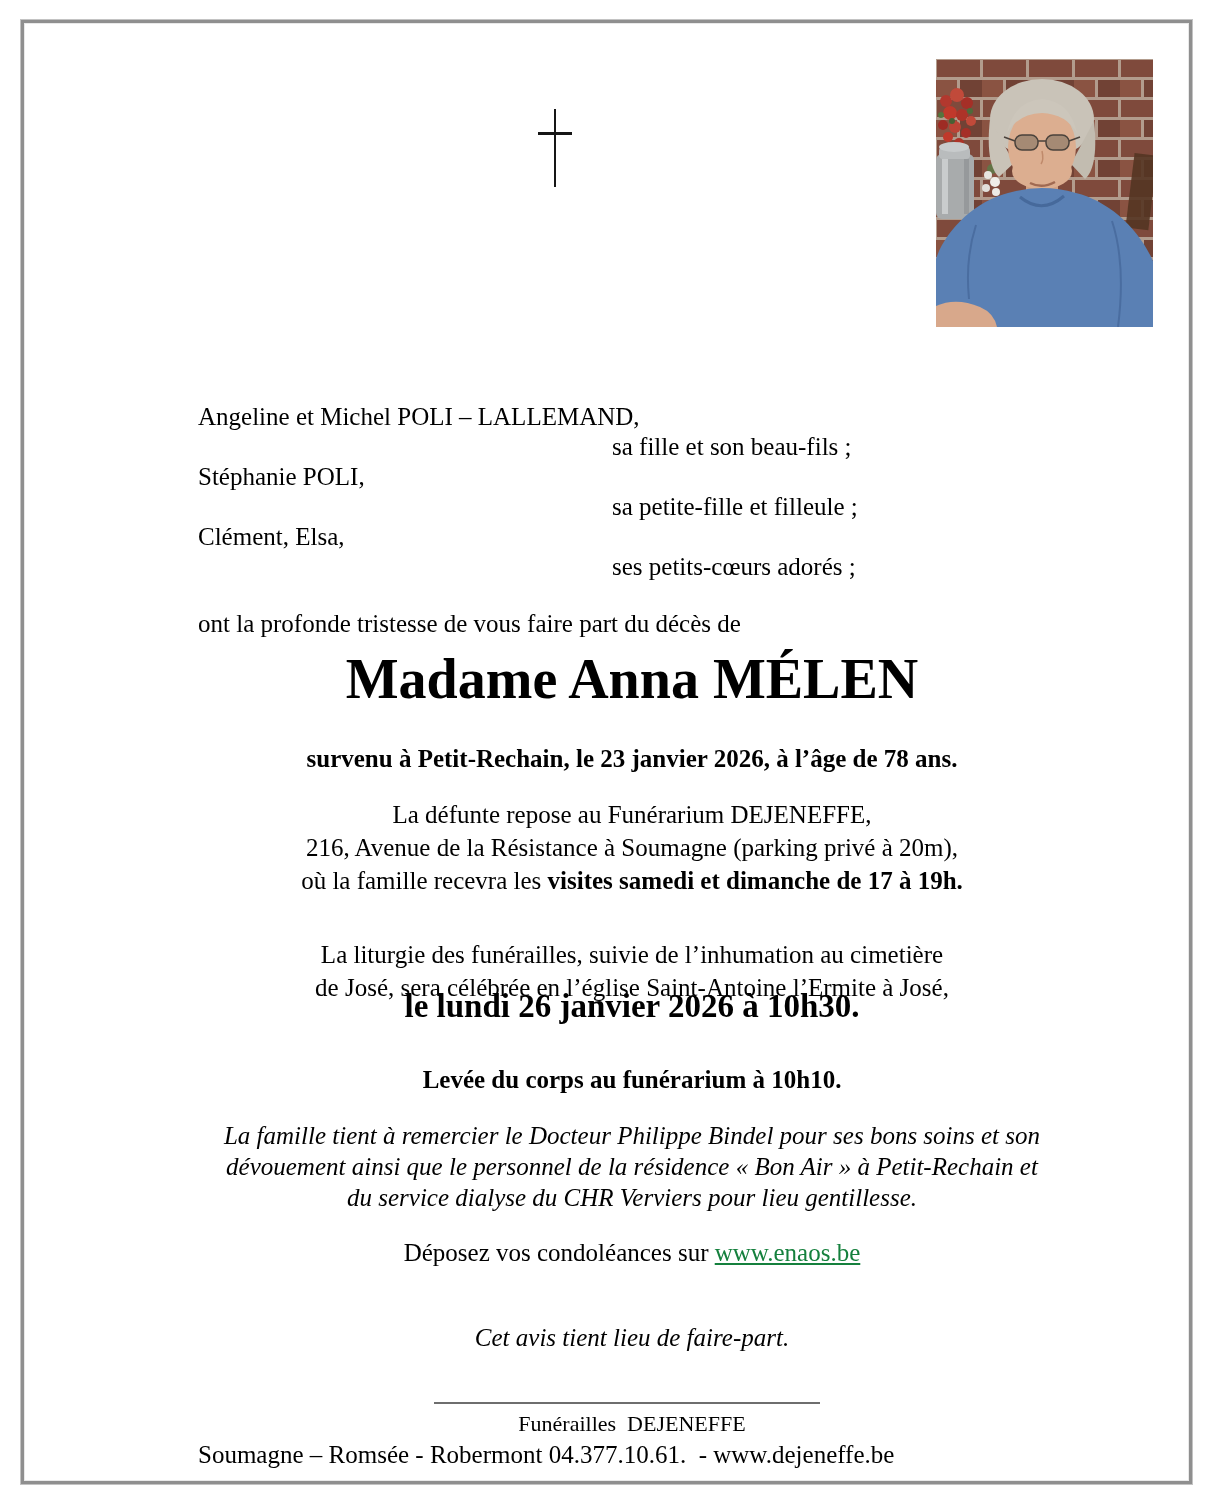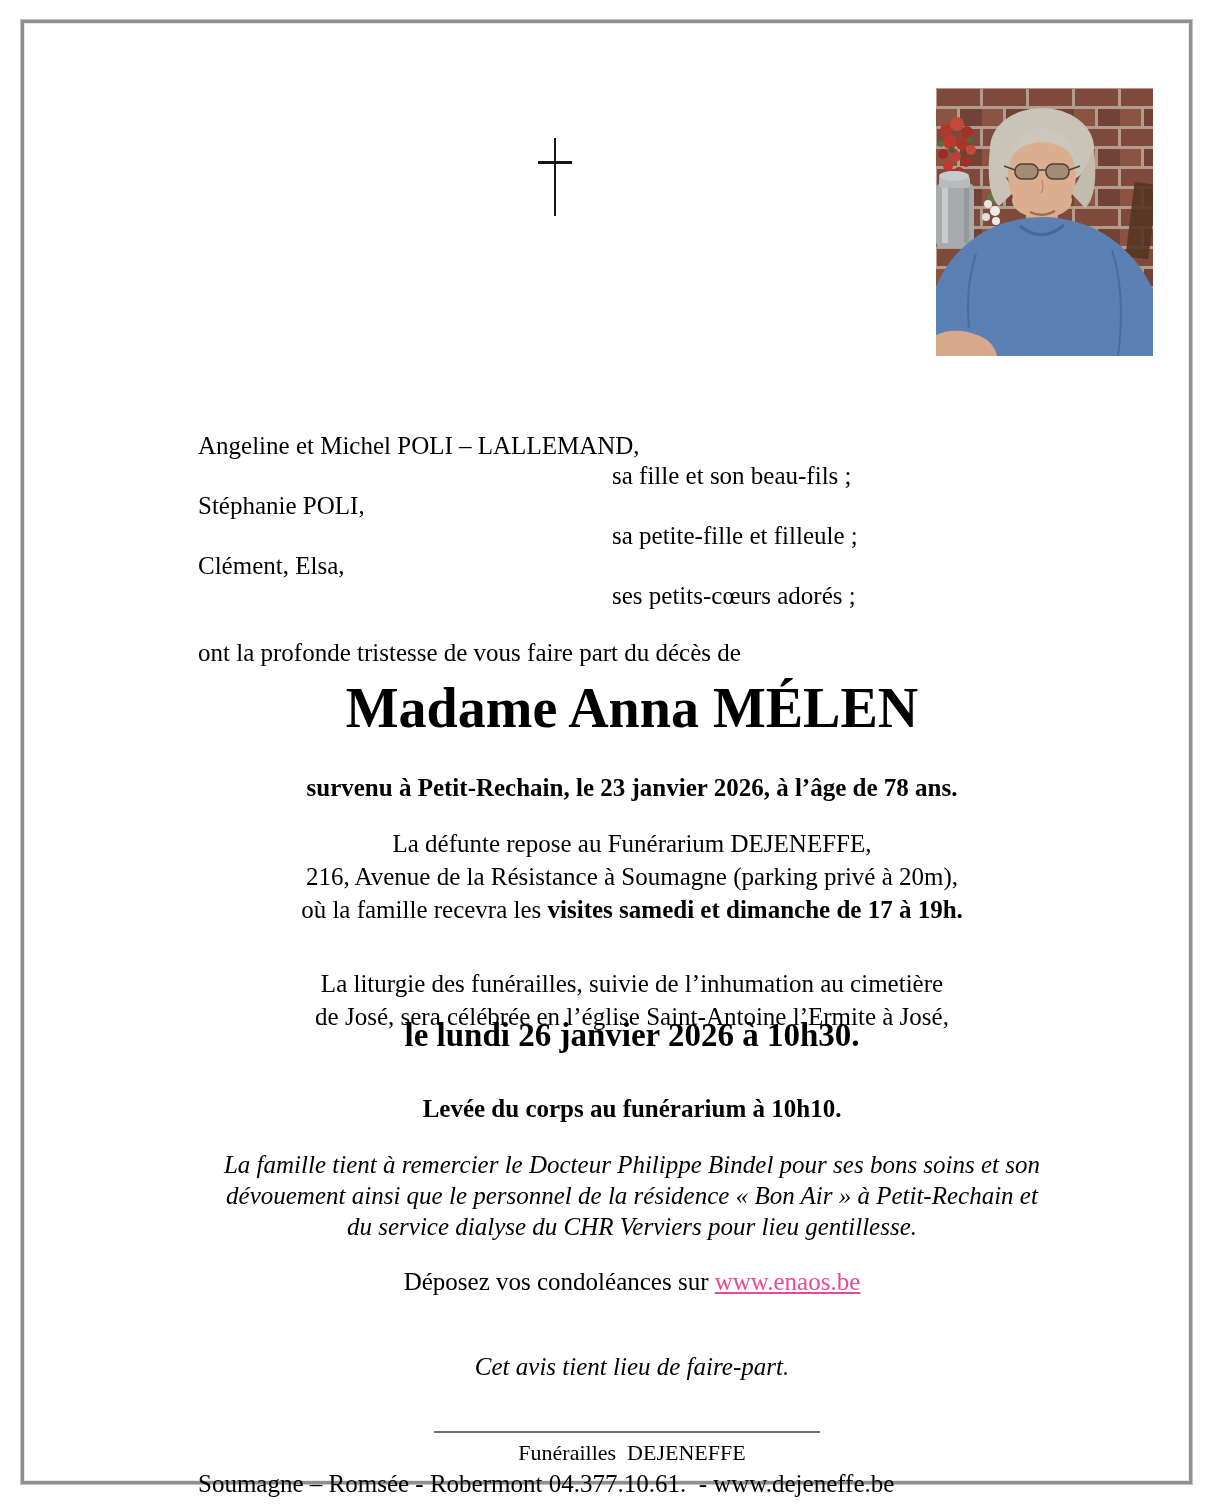--- a/index.html
+++ b/index.html
@@ -17,21 +17,21 @@
     position: absolute;
     left: 21px;
     top: 20px;
     width: 1171px;
     height: 1464px;
     box-sizing: border-box;
     border: 3px solid #8f8f8f;
     outline: 1px solid #c3c3c3;
     box-shadow: inset 0 0 0 1px #e9e9e9;
   }
-  .abs { position: absolute; margin-top: 29px; }
+  .abs { position: absolute; }
 
   
   .cross { left: 538px; top: 109px; width: 34px; height: 78px; }
   .cross .vbar {
     position: absolute; left: 15.5px; top: 0; width: 2.5px; height: 78px;
     background: #161616;
   }
   .cross .hbar {
     position: absolute; left: 0; top: 23px; width: 34px; height: 2.5px;
     background: #161616;
@@ -62,21 +62,21 @@
   .liturgy   { top: 938px; }
   .datetime  { top: 986px; font-weight: bold; font-size: 33px; line-height: 40px; }
   .levee     { top: 1063px; font-weight: bold; }
   .thanks    { top: 1120px; font-style: italic; line-height: 31px; }
   .condol    { top: 1236px; }
   .notice    { top: 1321px; font-style: italic; }
 
   .bold-inline { font-weight: bold; }
 
   a.enaos-link {
-    color: #ec4899;
+    color: #15803d;
     text-decoration: underline;
     cursor: pointer;
   }
 
   .footer-rule {
     left: 434px; top: 1402px; width: 386px; height: 0;
     border-top: 2px solid #6e6e6e;
   }
   .footer-company {
     left: 198px; top: 1408px; width: 868px; text-align: center;

